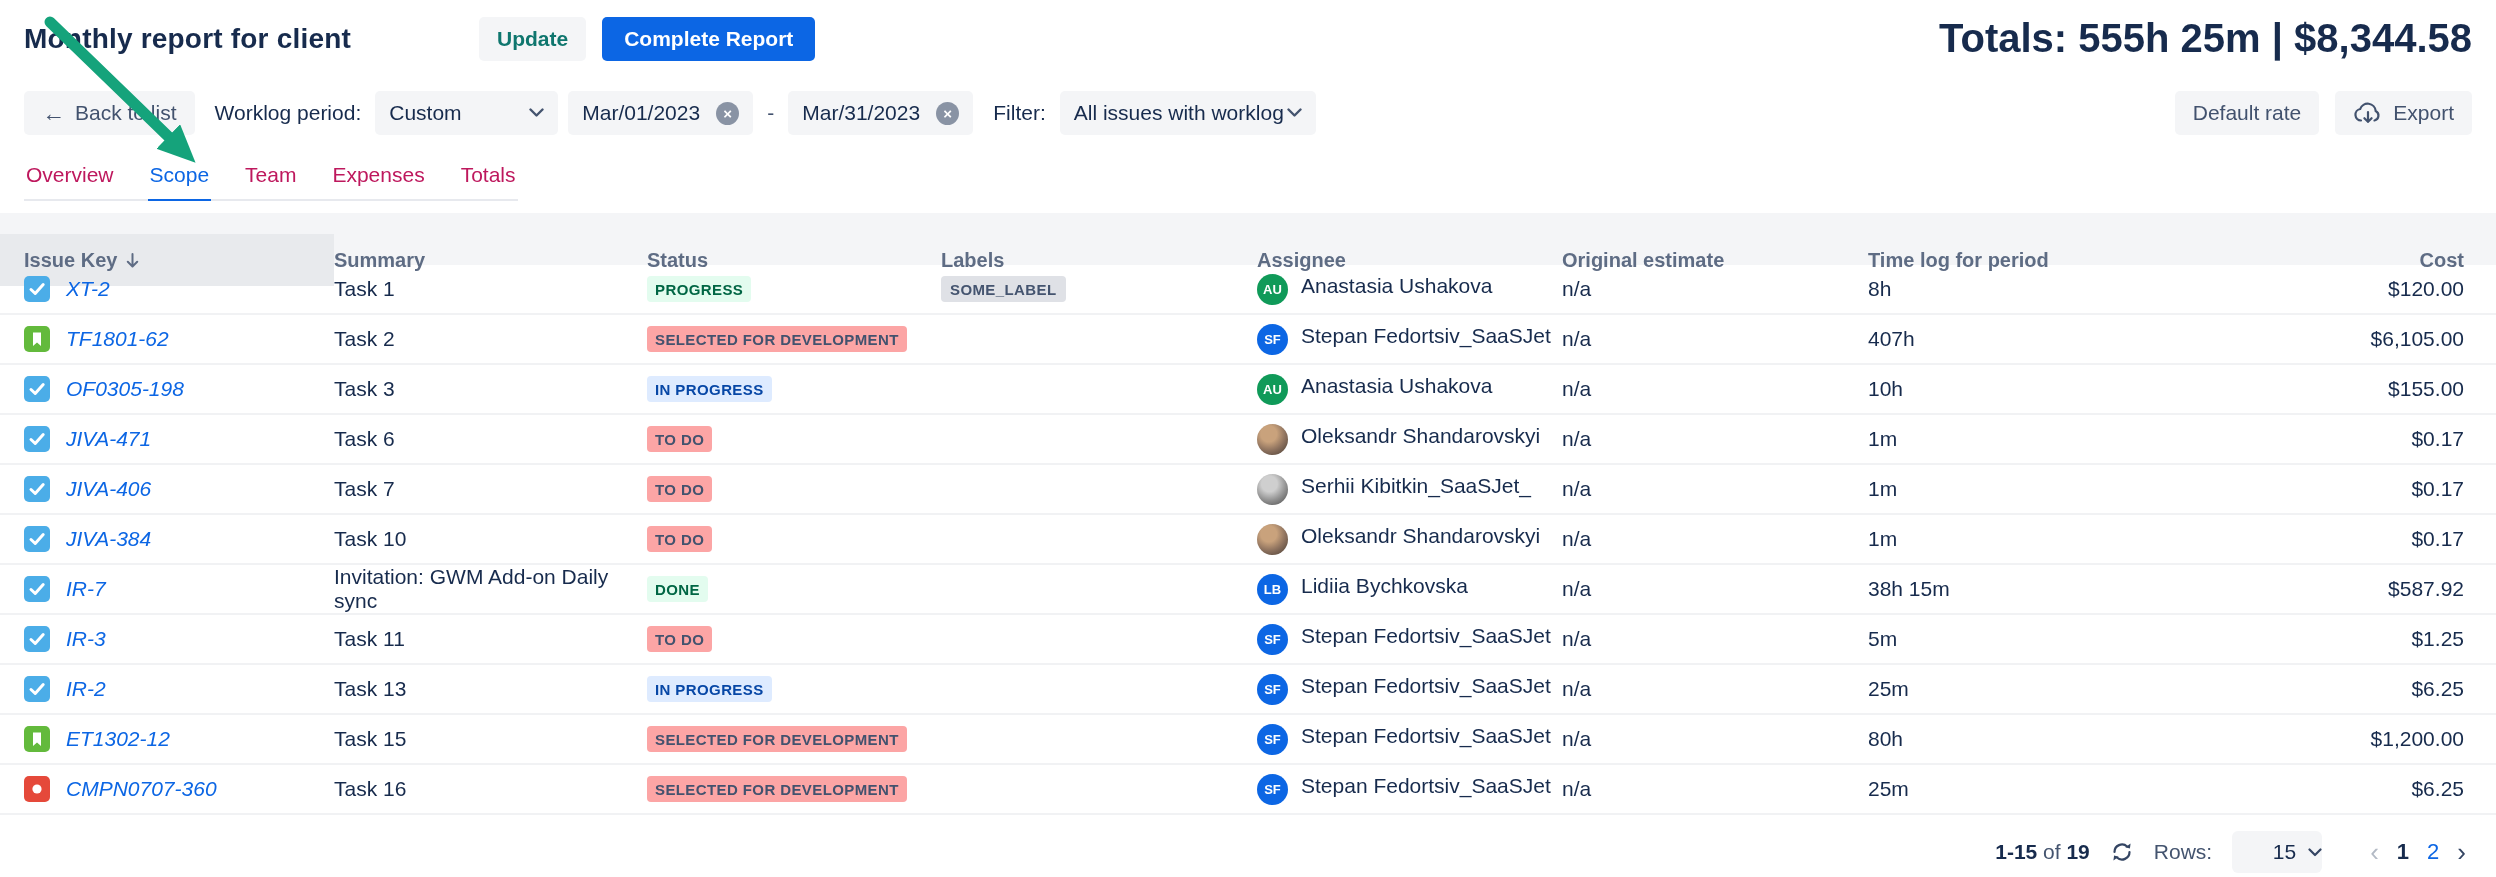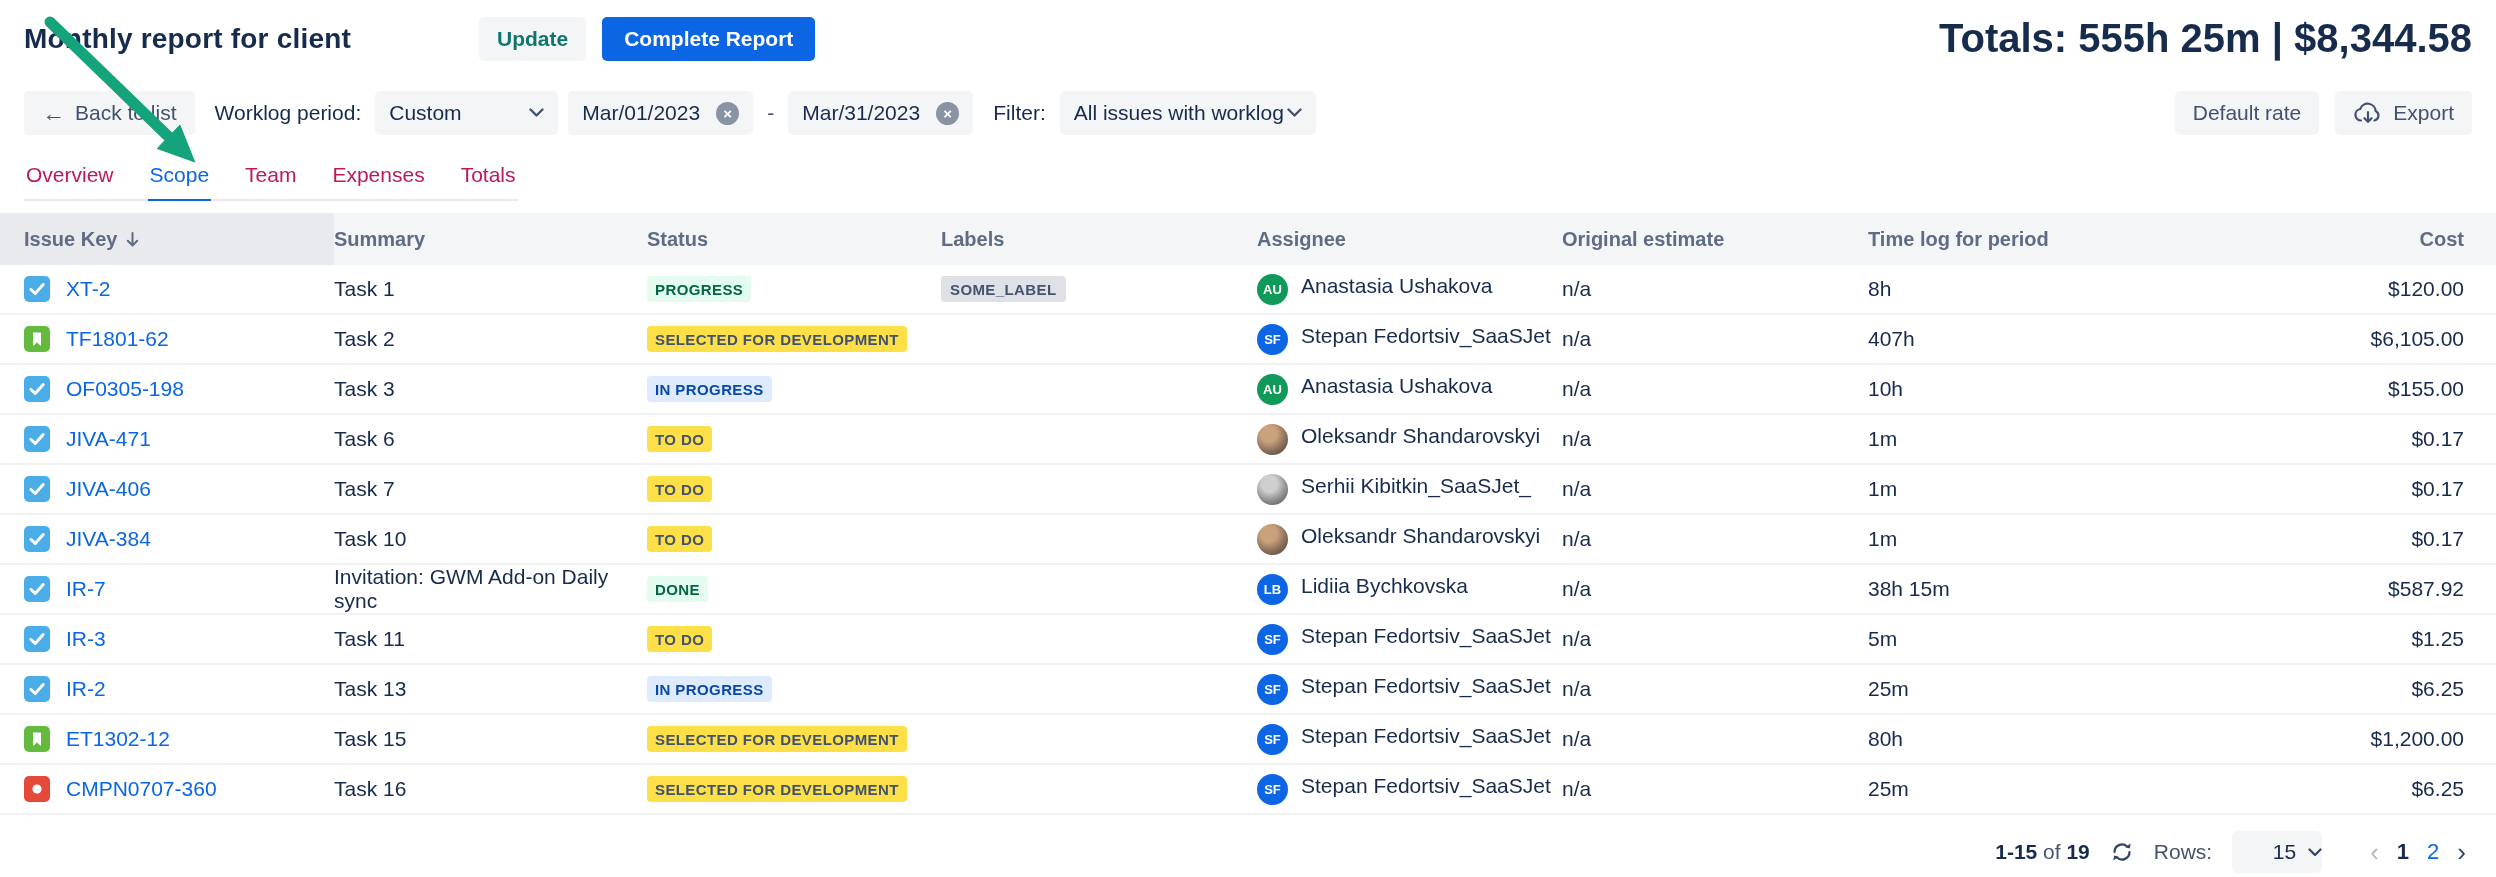--- a/index.html
+++ b/index.html
@@ -29,29 +29,29 @@
   .chev { flex:0 0 auto; }
   
   .tabs-wrap { padding:0 24px; margin-top:28px; }
   .tabs { display:inline-flex; gap:32px; border-bottom:2px solid #E7E9EE; }
   .tab { font-size:21px; font-weight:500; color:#be185d; padding:0 2px 12px 2px; cursor:pointer; }
   .tab.active { color:#0C66E4; border-bottom:2px solid #0C66E4; margin-bottom:-2px; }
   
   .tbl { margin-top:12px; }
   .grid { display:grid; grid-template-columns:334px 313px 294px 316px 305px 306px 282px minmax(0,1fr); align-items:center; }
   .thead { background:#F4F5F7; height:52px; font-size:20px; font-weight:600; color:#5E6C84; }
-  .th { padding-right:10px; }
+  .th { padding-right:10px;margin-top:21px; }
   .th.c1 { background:#E8EAED; height:52px; display:flex; align-items:center; gap:8px; padding-left:24px; }
   .th.c8, .td.c8 { text-align:right; padding-right:32px; }
   .trow { height:50px; border-bottom:2px solid #F1F2F4; background:#fff; font-size:21px; color:#172B4D; }
-  .td.c1 { display:flex; align-items:center; gap:16px; padding-left:24px; }
+  .td.c1 { display:flex; align-items:center; gap:16px; padding-left:24px;font-style:italic; }
   .key { color:#0C66E4; cursor:pointer; }
   .badge { display:inline-block; font-size:15px; font-weight:700; letter-spacing:.4px; padding:5px 8px 4px 8px; border-radius:4px; }
   .badge.green { background:#E3FCEF; color:#006644; }
-  .badge.gray  { background:#fde047; color:#42526E; }
+  .badge.gray  { background:#fca5a5; color:#42526E; }
   .badge.blue  { background:#DEEBFF; color:#0747A6; }
   .lblbadge { display:inline-block; font-size:15px; font-weight:700; letter-spacing:.4px; padding:5px 9px 4px 9px; border-radius:4px; background:#DFE1E6; color:#44546F; }
   .person { display:flex; align-items:flex-start; gap:13px; }
   .avatar { width:31px; height:31px; border-radius:50%; display:flex; align-items:center; justify-content:center; color:#fff; font-size:13px; font-weight:700; flex:0 0 auto; }
   .typeicon { width:26px; height:26px; flex:0 0 auto; }
   
   .footer { display:flex; align-items:center; justify-content:flex-end; gap:14px; padding:0 30px 0 0; margin-top:16px; font-size:21px; color:#44546F; }
   .f-b { font-weight:700; color:#172B4D; }
   .rows-sel { background:#F4F5F7; border-radius:6px; height:42px; width:90px; display:inline-flex; align-items:center; justify-content:flex-end; gap:12px; color:#172B4D; font-weight:500; cursor:pointer; margin-left:6px; }
   .pager { display:flex; align-items:center; gap:18px; margin-left:34px; font-size:22px; }

